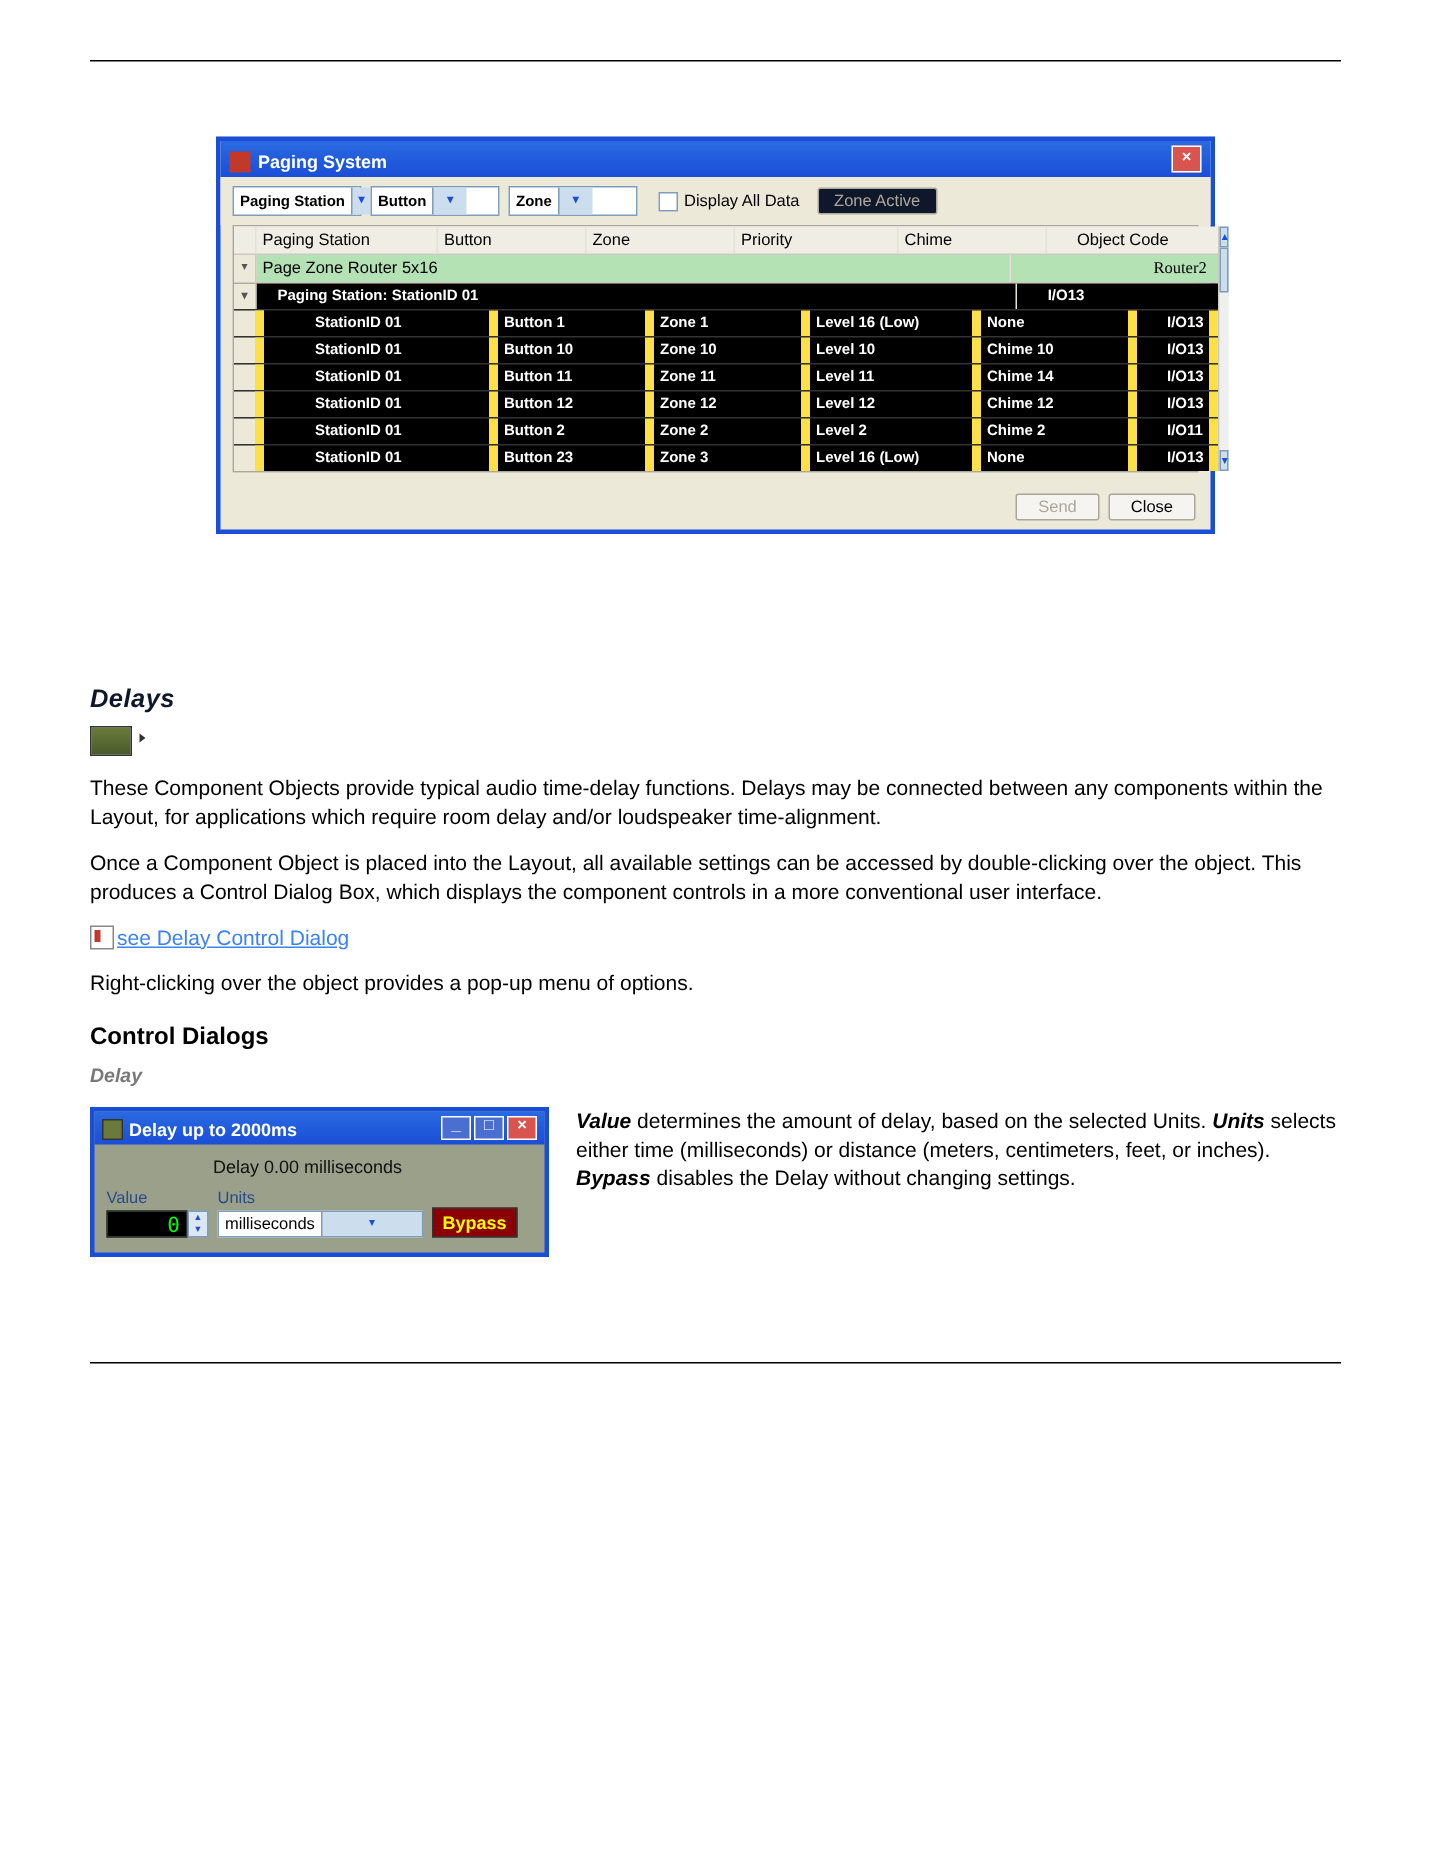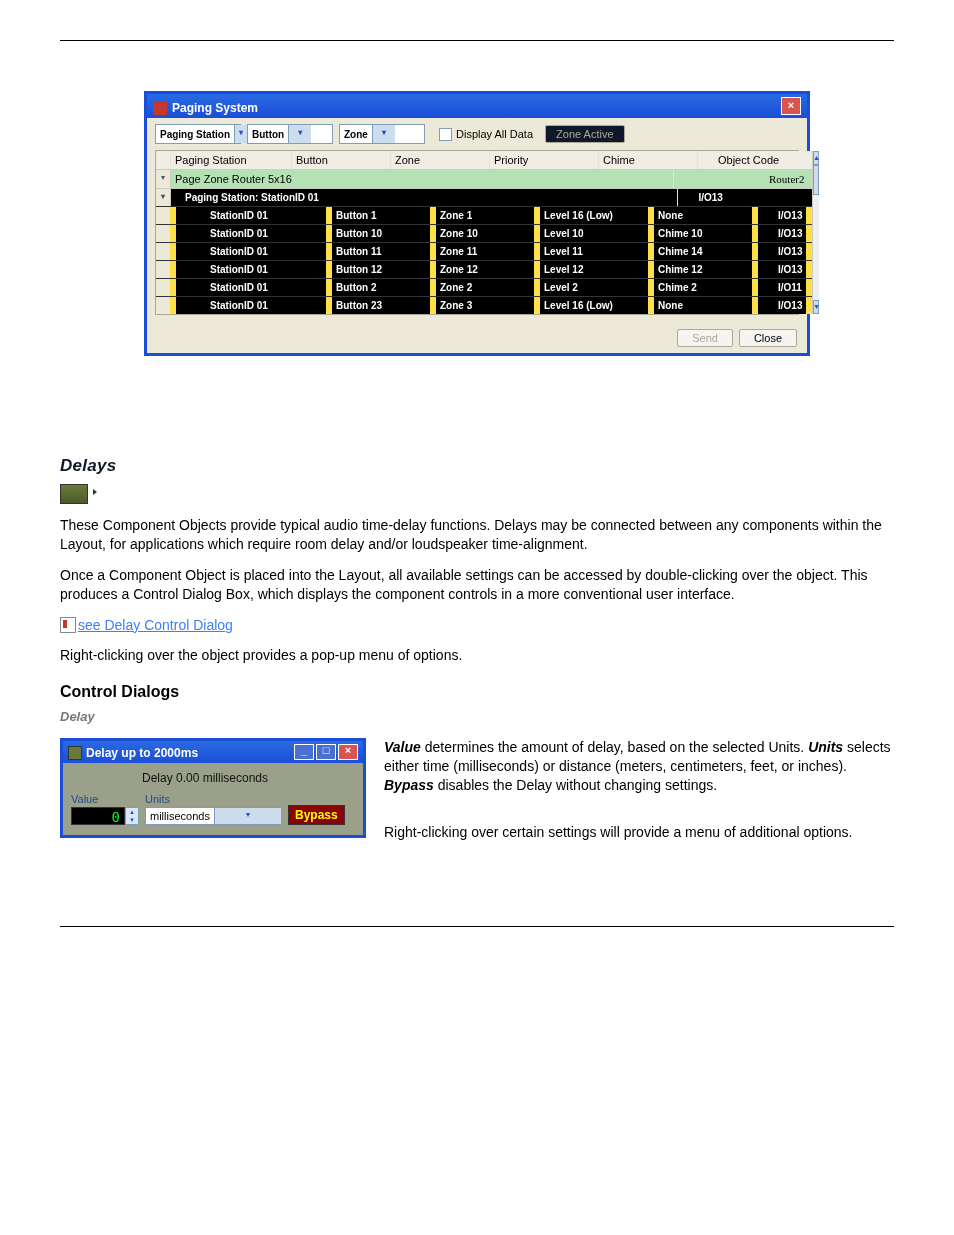--- a/index.html
+++ b/index.html
@@ -538,17 +538,16 @@
           <div class="bypass">Bypass</div>
         </div>
       </div>
     </div>
   </div>
 
   <div class="rtext">
     <p style="margin:0;">
       <span class="term">Value</span><span> determines the amount of delay, based on the selected Units. </span><span class="term">Units</span><span> selects either time (milliseconds) or distance (meters, centimeters, feet, or inches). </span><span class="term">Bypass</span><span> disables the Delay without changing settings.</span>
     </p>
-    <p style="margin-top:28px;">Right-clicking over certain settings will provide a menu of additional options.</p>
   </div>
 </div>
 
 <hr class="rule-bottom">
 
 </body></html>

